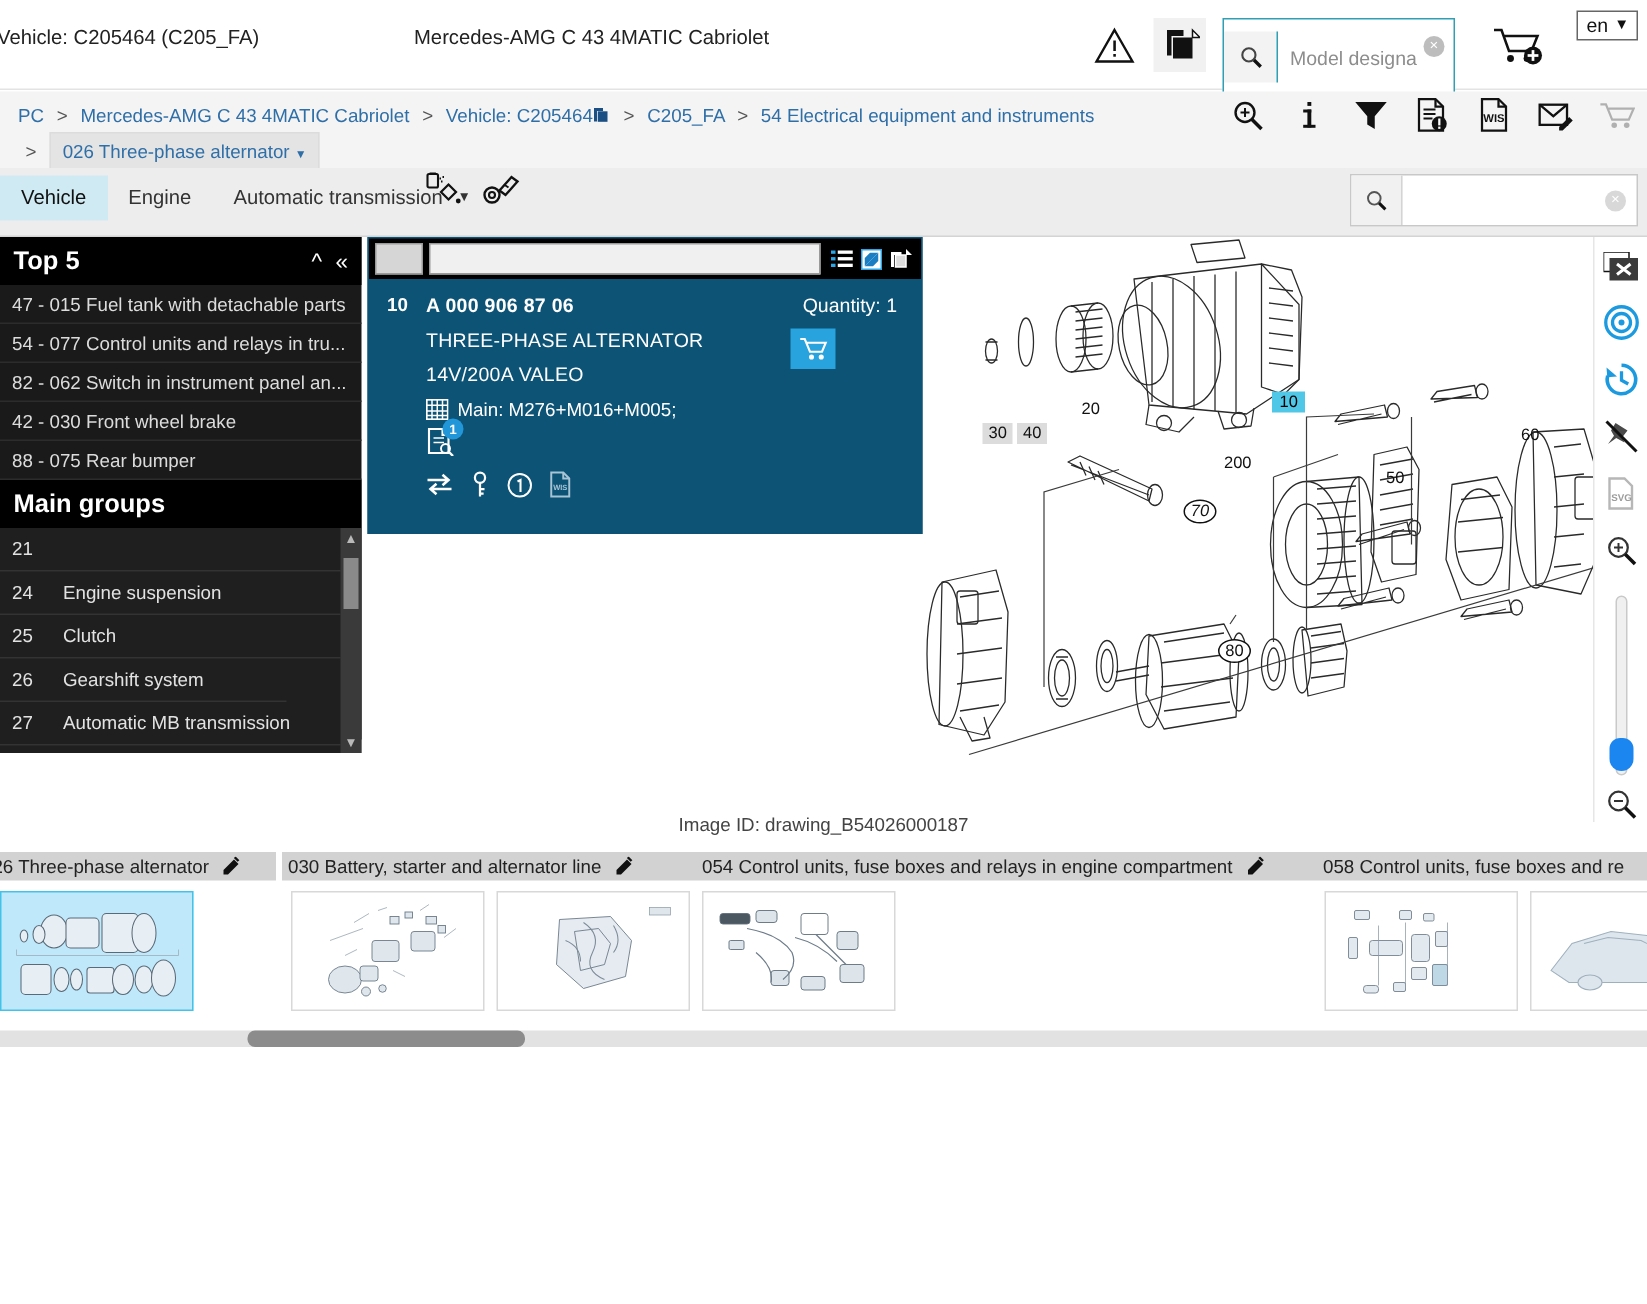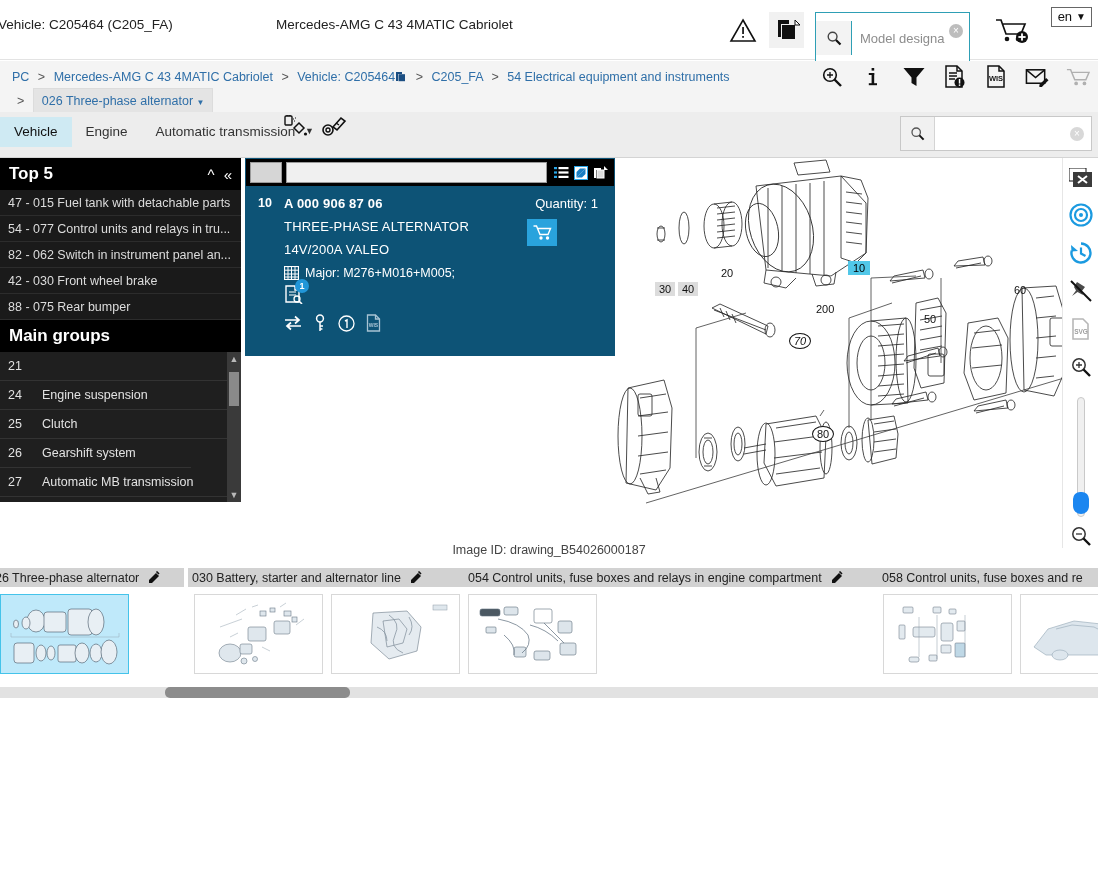--- a/index.html
+++ b/index.html
@@ -394,21 +394,21 @@
       </div>
       <div class="pp-name">THREE-PHASE ALTERNATOR</div>
       <div class="pp-spec">14V/200A VALEO</div>
       <div class="pp-code">
         <span>
           <svg width="15" height="14" viewBox="0 0 15 14">
             <rect x="0.5" y="0.5" width="14" height="13" fill="none" stroke="#fff" stroke-width="1.2"></rect>
             <path d="M0.5 4.2 h14 M0.5 8 h14 M0.5 11 h14 M4 0.5 v13 M7.5 0.5 v13 M11 0.5 v13" stroke="#fff" stroke-width="1"></path>
           </svg>
         </span>
-        <span>Major: M276+M016+M005;</span>
+        <span>Main: M276+M016+M005;</span>
       </div>
       <div class="pp-doc">
         <svg width="20" height="20" viewBox="0 0 20 20">
           <path d="M2 2 h9 l4 4 v12 h-13 z" fill="none" stroke="#fff" stroke-width="1.4"></path>
           <path d="M11 2 v4 h4" fill="none" stroke="#fff" stroke-width="1.4"></path>
           <path d="M5 8 h7 M5 11 h7" stroke="#fff" stroke-width="1.1"></path>
           <circle cx="13" cy="15" r="3" fill="none" stroke="#fff" stroke-width="1.3"></circle>
           <path d="M15 17 l3 3" stroke="#fff" stroke-width="1.6"></path>
         </svg>
         <div class="pp-badge">1</div>

